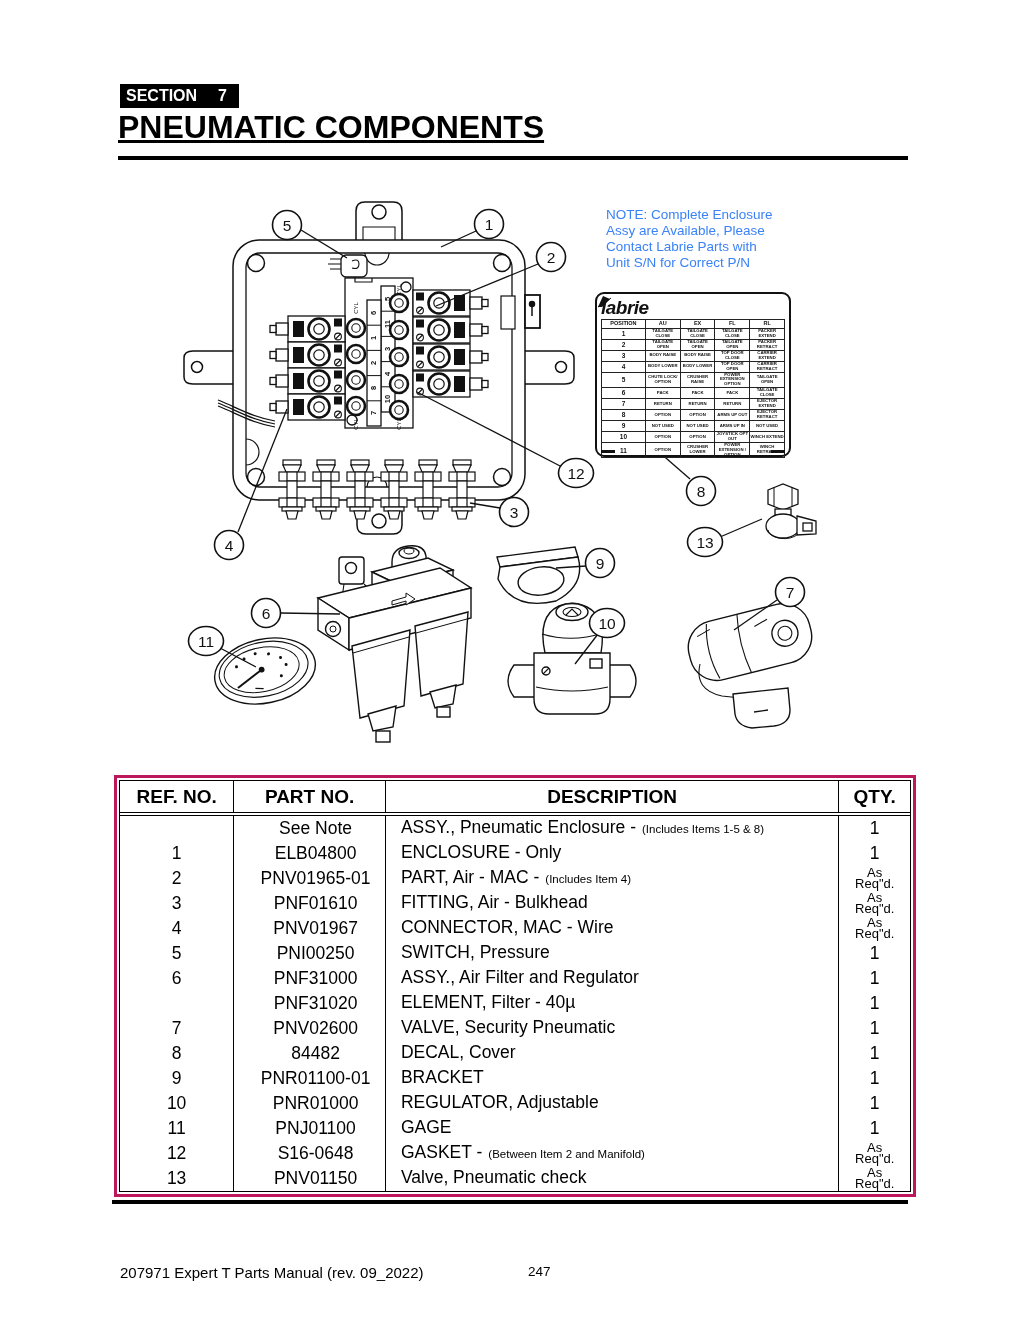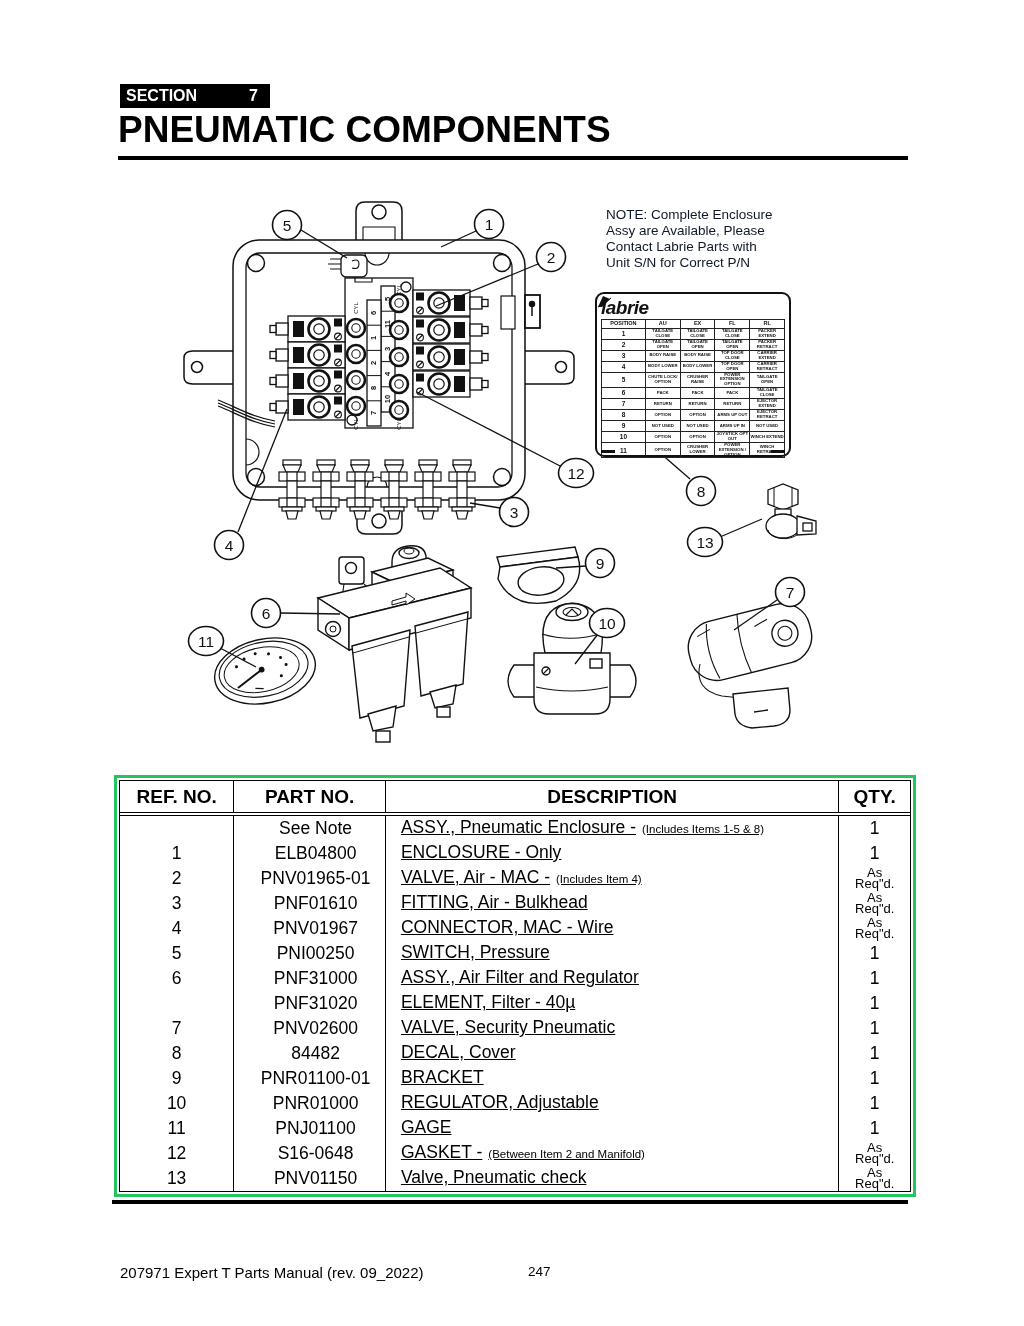--- a/index.html
+++ b/index.html
@@ -1,49 +1,49 @@
 <!DOCTYPE html>
 <html><head>
 <meta charset="utf-8">
 <style>
   html,body{margin:0;padding:0;background:#888;}
   .page{position:relative;width:1024px;height:1326px;background:#fff;margin:0 auto;
         font-family:"Liberation Sans",sans-serif;color:#000;overflow:hidden;}
   
-  .section-badge{position:absolute;left:120px;top:84px;width:150px;height:24px;background:#000;color:#fff;
+  .section-badge{position:absolute;left:120px;top:84px;width:119px;height:24px;background:#000;color:#fff;
         font-weight:bold;font-size:16px;display:flex;align-items:center;justify-content:space-between;
         padding:0 12px 0 6px;box-sizing:border-box;}
-  .page-title{position:absolute;left:118px;top:109px;font-size:37px;font-weight:bold;letter-spacing:0;}
+  .page-title{position:absolute;left:118px;top:109px;font-size:32px;font-weight:bold;letter-spacing:0;text-decoration:underline;}
   .top-rule{position:absolute;left:118px;top:156px;width:790px;height:4px;background:#000;}
   
   .diagram{position:absolute;left:0;top:185px;width:1024px;height:586px;}
   .diagram svg{position:absolute;left:0;top:0;}
-  .note{position:absolute;left:606px;top:22px;font-size:13.5px;line-height:16px;color:#0f172a;}
+  .note{position:absolute;left:606px;top:22px;font-size:13.5px;line-height:16px;color:#3b82f6;}
   
   .decal{position:absolute;left:595px;top:107px;width:196px;height:165px;border:2px solid #111;border-radius:9px;
         box-sizing:border-box;padding:2px 4px;background:#fff;}
   .decal:before,.decal:after{content:"";position:absolute;bottom:2px;width:14px;height:3px;background:#111;}
   .decal:before{left:4px;} .decal:after{right:4px;}
   .decal-logo{display:flex;justify-content:flex-start;align-items:center;gap:2px;height:23px;
         font-weight:bold;font-style:italic;font-size:19px;letter-spacing:-0.5px;color:#111;}
   .decal-table{width:100%;border-collapse:collapse;table-layout:fixed;}
   .decal-table th{font-size:5.5px;border:1px solid #222;padding:1px 0;line-height:1;color:#111;}
   .decal-table td{font-size:4.3px;font-weight:bold;border:1px solid #222;text-align:center;padding:0;
         line-height:1.12;height:10px;vertical-align:middle;color:#111;}
   .decal-table td.pos{font-size:6.5px;}
   
-  .parts{position:absolute;left:114px;top:775px;width:802px;border:3px solid #22c55e;padding:2px;box-sizing:border-box;background:#fff;}
+  .parts{position:absolute;left:114px;top:775px;width:802px;border:3px solid #be185d;padding:2px;box-sizing:border-box;background:#fff;}
   .parts-inner{border:1px solid #000;}
   .parts-table{width:100%;border-collapse:collapse;table-layout:fixed;}
   .parts-table th{font-size:19px;font-weight:bold;text-align:center;padding:5px 0 4px;border-bottom:4px double #000;}
   .parts-table th + th, .parts-table td + td{border-left:1.5px solid #000;}
   .parts-table td{font-size:17.5px;line-height:23px;padding:0;vertical-align:middle;}
   .c-ref{text-align:center;}
   .c-part{padding-left:12px !important;text-align:center;}
-  .c-desc{padding-left:15px !important;text-decoration:underline;}
+  .c-desc{padding-left:15px !important;}
   .c-qty{text-align:center;white-space:pre-line;}
   .c-qty.small{font-size:13px;line-height:10.5px;padding:2px 0;}
   .dn{font-size:11.5px;margin-left:6px;}
   .bottom-rule{position:absolute;left:112px;top:1200px;width:796px;height:4px;background:#000;}
   
   .footer-manual{position:absolute;left:120px;top:1264px;font-size:15px;}
   .footer-page{position:absolute;left:500px;top:1264px;font-size:13.5px;margin-left:28px;}
   text{font-family:"Liberation Sans",sans-serif;}
 </style>
 </head>
@@ -529,21 +529,21 @@
             <tr>
               <td class="c-ref">1</td>
               <td class="c-part">ELB04800</td>
               <td class="c-desc"><span>ENCLOSURE - Only</span><span class="dn"></span></td>
               <td class="c-qty">1</td>
             </tr>
 
             <tr>
               <td class="c-ref">2</td>
               <td class="c-part">PNV01965-01</td>
-              <td class="c-desc"><span>VALVE, Air - MAC -</span><span class="dn">(Includes Item 4)</span></td>
+              <td class="c-desc"><span>PART, Air - MAC -</span><span class="dn">(Includes Item 4)</span></td>
               <td class="c-qty small">As
 Req"d.</td>
             </tr>
 
             <tr>
               <td class="c-ref">3</td>
               <td class="c-part">PNF01610</td>
               <td class="c-desc"><span>FITTING, Air - Bulkhead</span><span class="dn"></span></td>
               <td class="c-qty small">As
 Req"d.</td>

